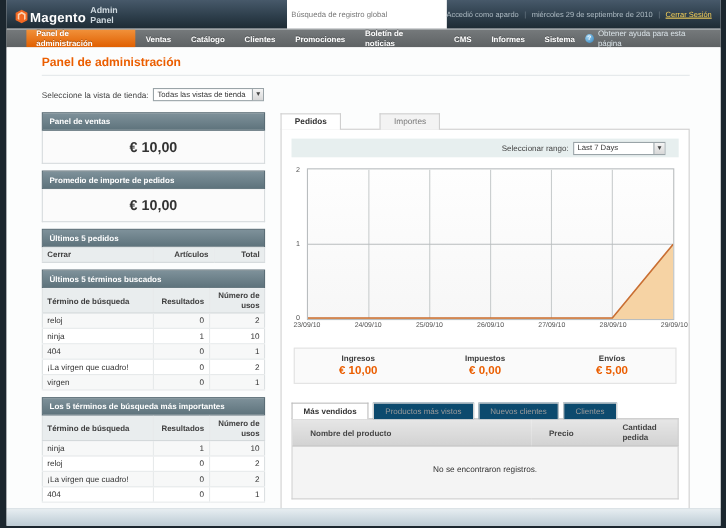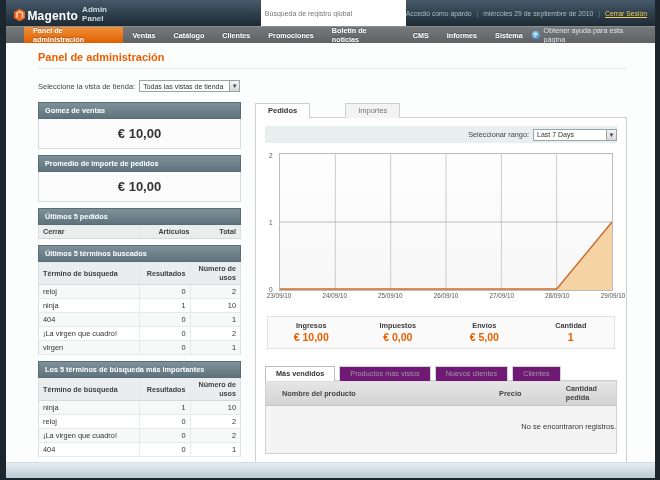--- a/index.html
+++ b/index.html
@@ -52,41 +52,41 @@
   table.mini th:not(:first-child), table.mini td:not(:first-child) { border-left:1px solid #e7eaeb; text-align:right; }
   table.mini tr:nth-child(even) td { background:#f7f8f8; }
   table.mini tr { cursor:pointer; }
 
   
   .dash-tabs { display:flex; align-items:flex-end; height:15px;gap:32px; }
   .dash-tab { font-size:7.5px; color:#777; background:#f3f3f3; border:1px solid #cfcfcf; border-bottom:none; padding:2px 12px 3px; margin-right:3px; cursor:pointer; position:relative; top:1px; }
   .dash-tab.active { background:#fff; color:#333; font-weight:bold; z-index:2; }
   .dash-panel { border:1px solid #cfcfcf; background:#fff; padding:8px 9px 10px; }
 
-  .range-bar { background:#e7efef; height:17px; display:flex; align-items:center; justify-content:flex-end; gap:4px; font-size:7.3px; color:#444; padding:0 0; }
+  .range-bar { background:#e7efef; height:17px; display:flex; align-items:center; justify-content:flex-end; gap:4px; font-size:7.3px; color:#444; padding:0 12px; }
 
   .chart-wrap { margin:10px 4px 0 14px; position:relative; }
   .chart-plot { position:relative; height:138px; background:linear-gradient(180deg,#fefefe,#f7f7f7); border:1px solid #b9bdbf; }
   .chart-plot svg { position:absolute; inset:0; width:100%; height:100%; }
   .y-lab { position:absolute; left:-11px; font-size:6.5px; color:#555; transform:translateY(-50%); }
   .x-labels { position:relative; height:10px; margin-top:1px; }
   .x-labels span { position:absolute; transform:translateX(-50%); font-size:6.3px; color:#555; white-space:nowrap; }
 
   .totals-bar { margin:14px 2px 0; border:1px solid #e2e2e2; background:#fafafa; display:flex; padding:4px 0 5px; }
   .total-cell { flex:1; text-align:center; }
   .total-label { font-size:7.3px; font-weight:bold; color:#3c3c3c; }
   .total-value { font-size:10.5px; font-weight:bold; color:#eb5e00; margin-top:1px; }
 
   .sub-tabs { display:flex; align-items:flex-end; height:15px; margin-top:16px; }
-  .sub-tab { font-size:7.3px; color:#9b9b9b; background:#701a75; border:1px solid #d4d4d4; border-bottom:none; padding:2px 10px 3px; margin-right:4px; cursor:pointer; position:relative; top:1px; }
+  .sub-tab { font-size:7.3px; color:#9b9b9b; background:#0c4a6e; border:1px solid #d4d4d4; border-bottom:none; padding:2px 10px 3px; margin-right:4px; cursor:pointer; position:relative; top:1px; }
   .sub-tab.active { background:#fff; color:#333; font-weight:bold; border-color:#bdbdbd; z-index:2; }
 
   .prod-table { width:100%; border-collapse:collapse; border:1px solid #d0d0d0; }
   .prod-table th { background:linear-gradient(180deg,#e6e6e6,#d2d2d2); font-size:7.3px; font-weight:bold; color:#444; text-align:left; padding:3px 16px; border-bottom:1px solid #c4c4c4; }
-  .prod-table td.empty-cell { background:#f4f4f4; text-align:right; font-size:7.5px; color:#333; padding:16px 0 22px; }
+  .prod-table td.empty-cell { background:#f4f4f4; text-align:center; font-size:7.5px; color:#333; padding:16px 0 22px; }
 
   
   .footer-strip { flex:0 0 16px; background:linear-gradient(180deg,#e6edf1,#bccbd4); border-top:1px solid #d4dde2; }
 </style>
 </head>
 <body>
 
 <div class="frame">
   <div class="page">
 
@@ -136,21 +136,21 @@
           <span>Todas las vistas de tienda</span>
           <span class="arrow-box">▼</span>
         </span>
       </div>
 
       <div class="columns">
 
         <div class="col-left">
 
           <div class="box">
-            <div class="box-head">Gomez de ventas</div>
+            <div class="box-head">Panel de ventas</div>
             <div class="box-value">€ 10,00</div>
           </div>
 
           <div class="box">
             <div class="box-head">Promedio de importe de pedidos</div>
             <div class="box-value">€ 10,00</div>
           </div>
 
           <div class="box">
             <div class="box-head">Últimos 5 pedidos</div>
@@ -301,24 +301,20 @@
                 <div class="total-value">€ 10,00</div>
               </div>
               <div class="total-cell">
                 <div class="total-label">Impuestos</div>
                 <div class="total-value">€ 0,00</div>
               </div>
               <div class="total-cell">
                 <div class="total-label">Envíos</div>
                 <div class="total-value">€ 5,00</div>
               </div>
-              <div class="total-cell">
-                <div class="total-label">Cantidad</div>
-                <div class="total-value">1</div>
-              </div>
             </div>
 
             <div class="sub-tabs">
               <span class="sub-tab active">Más vendidos</span>
               <span class="sub-tab">Productos más vistos</span>
               <span class="sub-tab">Nuevos clientes</span>
               <span class="sub-tab">Clientes</span>
             </div>
 
             <table class="prod-table">

